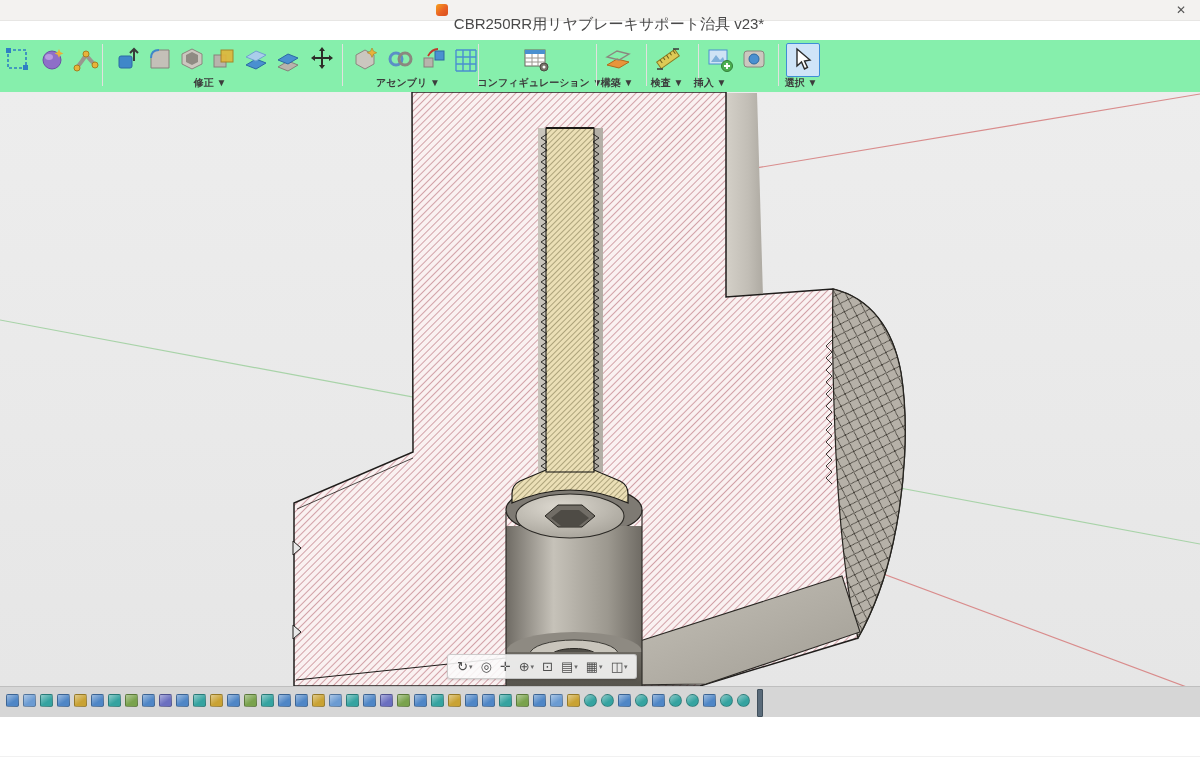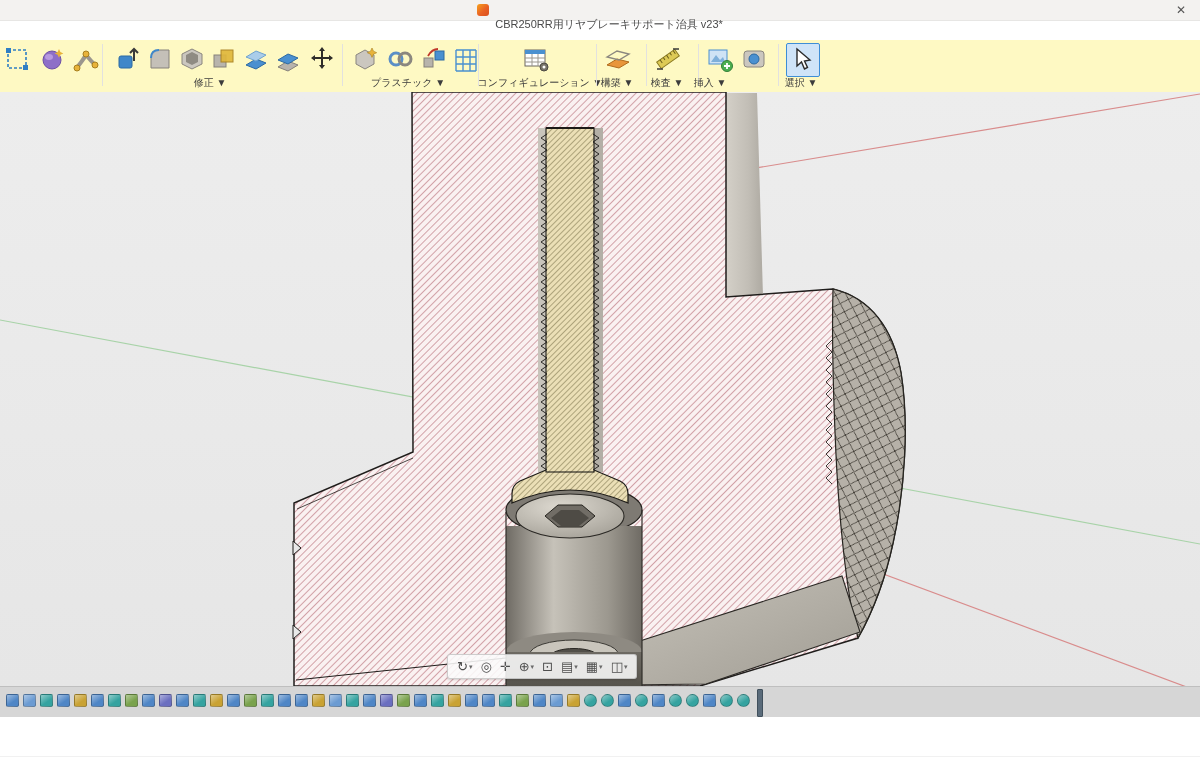--- a/index.html
+++ b/index.html
@@ -2,30 +2,30 @@
 <html><head>
 <meta charset="utf-8">
 <style>
   html,body{margin:0;padding:0;background:#fff;}
   body{width:1200px;height:780px;overflow:hidden;font-family:"Liberation Sans","DejaVu Sans",sans-serif;}
   .app{position:relative;width:1200px;height:780px;background:#fff;}
 
   
   .titlebar{position:absolute;left:0;top:0;width:1200px;height:20px;background:#f3f2f0;display:flex;align-items:center;justify-content:center;border-bottom:1px solid #e7e6e4;}
   .titlebar .logo{position:relative;width:12px;height:12px;margin-right:6px;border-radius:3px;background:linear-gradient(135deg,#f6a21c 0%,#e96124 55%,#d94f1e 100%);}
-  .titlebar .title{font-size:11px;color:#4a4a4a;margin-top:28px;}
+  .titlebar .title{font-size:15px;color:#4a4a4a;margin-top:28px;}
   .titlebar .close{position:absolute;right:10px;top:2px;font-size:12px;color:#555;cursor:pointer;line-height:16px;padding:0 4px;}
 
   
   .tabrow{position:absolute;left:0;top:20px;width:1200px;height:20px;background:#f3f2f0;display:flex;align-items:center;}
   .tab{font-size:10.5px;color:#3c3c3c;padding:0 14px;height:14px;line-height:14px;border-right:1px solid #dedddb;white-space:nowrap;cursor:pointer;}
   .tab:first-child{padding-left:10px;}
 
   
-  .toolbar{position:absolute;left:0;top:40px;width:1200px;height:52px;background:#fef9c3;border-bottom:1px solid #c9c9c9;}
+  .toolbar{position:absolute;left:0;top:40px;width:1200px;height:52px;background:#86efac;border-bottom:1px solid #c9c9c9;font-weight:bold;}
   .ticon{position:absolute;top:5px;width:28px;height:28px;}
   .ticon svg{width:28px;height:28px;display:block;}
   .tlabel{position:absolute;top:36px;transform:translateX(-50%);font-size:10px;color:#3c3c3c;white-space:nowrap;cursor:pointer;}
   .tsep{position:absolute;top:4px;width:1px;height:42px;background:#e2e1df;}
   .sel-box{position:absolute;left:786px;top:3px;width:32px;height:32px;background:#cfe4f8;border:1px solid #3e8ed6;border-radius:2px;}
 
   
   .viewport{position:absolute;left:0;top:92px;width:1200px;height:594px;background:linear-gradient(#ededed,#e6e6e6);overflow:hidden;}
   .viewport svg.model{position:absolute;left:0;top:0;}
 
@@ -144,21 +144,21 @@
           <rect x="4" y="13" width="9" height="9" fill="#b8b4ac" stroke="#85817a"></rect>
           <rect x="15" y="6" width="9" height="9" fill="#4a90d0" stroke="#2c6aa3"></rect>
           <path d="M8 11 Q12 4 18 4" fill="none" stroke="#c0392b" stroke-width="1.8"></path>
         </svg>
     </div>
     <div class="ticon" style="left:452px">
       <svg viewBox="0 0 28 28">
           <path d="M4 5 H24 M4 12 H24 M4 19 H24 M4 26 H24 M4 5 V26 M11 5 V26 M18 5 V26 M24 5 V26" stroke="#4a90d0" stroke-width="1.4" fill="none"></path>
         </svg>
     </div>
-    <div class="tlabel" style="left:408px">プラスチック ▼</div>
+    <div class="tlabel" style="left:408px">アセンブリ ▼</div>
     <div class="tsep" style="left:478px"></div>
 
     <div class="ticon" style="left:522px">
       <svg viewBox="0 0 28 28">
           <rect x="3" y="5" width="20" height="16" fill="#fff" stroke="#6a665e"></rect>
           <rect x="3" y="5" width="20" height="4" fill="#4a90d0"></rect>
           <path d="M3 13 H23 M3 17 H23 M10 9 V21 M16 9 V21" stroke="#9b978f" stroke-width="1"></path>
           <circle cx="22" cy="22" r="4" fill="#777369" stroke="#4c4942"></circle>
           <circle cx="22" cy="22" r="1.5" fill="#fbfbfa"></circle>
         </svg>

